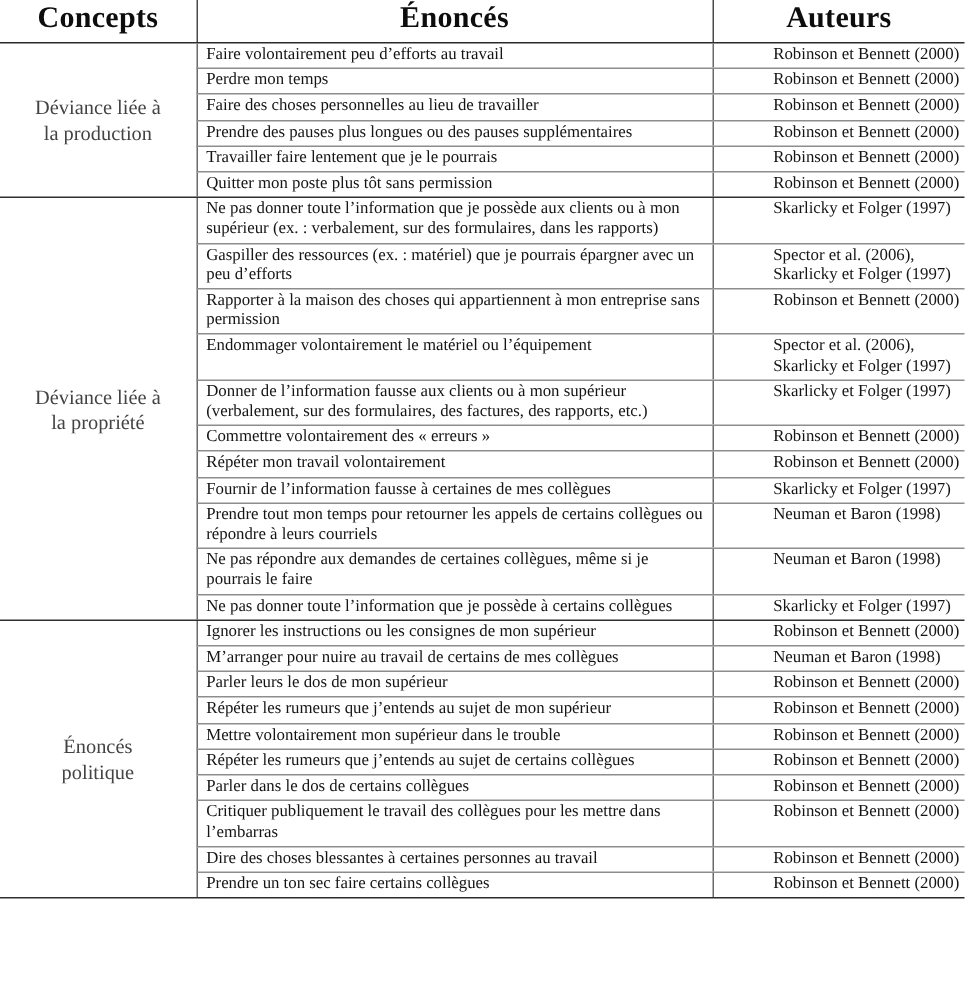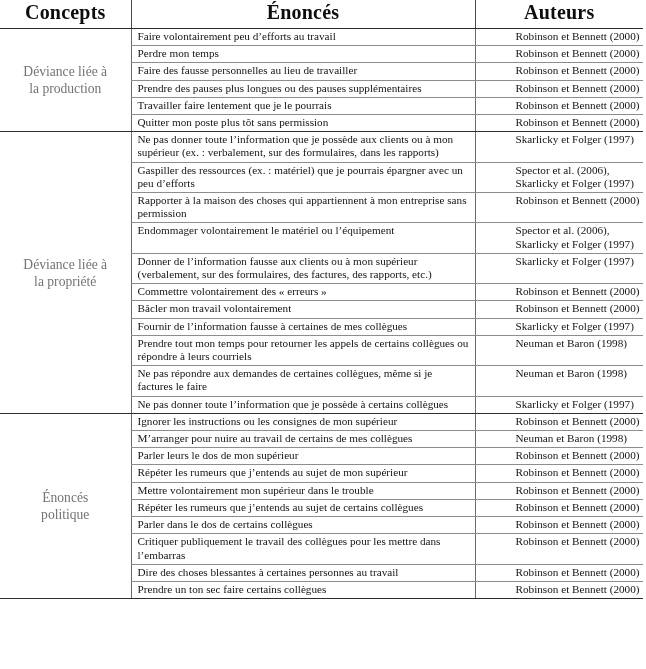--- a/index.html
+++ b/index.html
@@ -74,21 +74,21 @@
   }
 
   
   td.cell-concept {
     text-align: center;
     vertical-align: middle;
     font-size: 13.6px;
     line-height: 17px;
     padding: 0 6px;
     border-bottom: 1.5px solid #2f2f2f;
-    color: #737373;
+    color: #6d28d9;
   }
 
   
   tr.group-end > td {
     border-bottom: 1.5px solid #2f2f2f;
   }
 
   tr.table-end > td {
     border-bottom: 1.6px solid #2b2b2b;
   }
@@ -129,21 +129,21 @@
             <span class="auteur-line">Robinson et Bennett (2000)</span>
           </td>
         </tr>
         <tr>
           <td class="cell-enonce wrap">Perdre mon temps</td>
           <td class="cell-auteur">
             <span class="auteur-line">Robinson et Bennett (2000)</span>
           </td>
         </tr>
         <tr>
-          <td class="cell-enonce wrap">Faire des fausse personnelles au lieu de travailler</td>
+          <td class="cell-enonce wrap">Faire des choses personnelles au lieu de travailler</td>
           <td class="cell-auteur">
             <span class="auteur-line">Robinson et Bennett (2000)</span>
           </td>
         </tr>
         <tr>
           <td class="cell-enonce wrap">Prendre des pauses plus longues ou des pauses supplémentaires</td>
           <td class="cell-auteur">
             <span class="auteur-line">Robinson et Bennett (2000)</span>
           </td>
         </tr>
@@ -195,39 +195,39 @@
             <span class="auteur-line">Skarlicky et Folger (1997)</span>
           </td>
         </tr>
         <tr>
           <td class="cell-enonce wrap">Commettre volontairement des « erreurs »</td>
           <td class="cell-auteur">
             <span class="auteur-line">Robinson et Bennett (2000)</span>
           </td>
         </tr>
         <tr>
-          <td class="cell-enonce wrap">Bâcler mon travail volontairement</td>
+          <td class="cell-enonce wrap">Répéter mon travail volontairement</td>
           <td class="cell-auteur">
             <span class="auteur-line">Robinson et Bennett (2000)</span>
           </td>
         </tr>
         <tr>
           <td class="cell-enonce wrap">Fournir de l’information fausse à certaines de mes collègues</td>
           <td class="cell-auteur">
             <span class="auteur-line">Skarlicky et Folger (1997)</span>
           </td>
         </tr>
         <tr>
           <td class="cell-enonce wrap">Prendre tout mon temps pour retourner les appels de certains collègues ou répondre à leurs courriels</td>
           <td class="cell-auteur">
             <span class="auteur-line">Neuman et Baron (1998)</span>
           </td>
         </tr>
         <tr>
-          <td class="cell-enonce wrap">Ne pas répondre aux demandes de certaines collègues, même si je factures le faire</td>
+          <td class="cell-enonce wrap">Ne pas répondre aux demandes de certaines collègues, même si je pourrais le faire</td>
           <td class="cell-auteur">
             <span class="auteur-line">Neuman et Baron (1998)</span>
           </td>
         </tr>
         <tr class="group-end">
           <td class="cell-enonce wrap">Ne pas donner toute l’information que je possède à certains collègues</td>
           <td class="cell-auteur">
             <span class="auteur-line">Skarlicky et Folger (1997)</span>
           </td>
         </tr>

